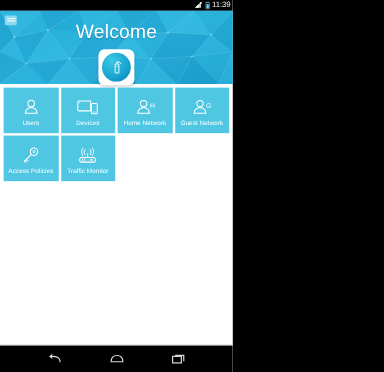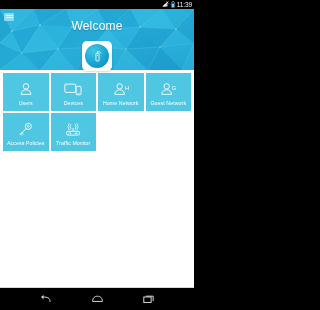--- a/index.html
+++ b/index.html
@@ -76,21 +76,21 @@
     background: rgba(255,255,255,0.85);
     margin: 1.6px 1.5px 0 1.5px;
   }
   .header-title {
     position: absolute;
     top: 10px;
     left: 0;
     width: 194px;
     text-align: center;
     color: #ffffff;
-    font-size: 12px;
+    font-size: 16px;
     font-weight: normal;
     letter-spacing: 0.2px;
     z-index: 4;
     text-shadow: 0 0.5px 1px rgba(0,40,70,0.25);
   }
 
   
   .logo-card {
     position: absolute;
     top: 41px;

